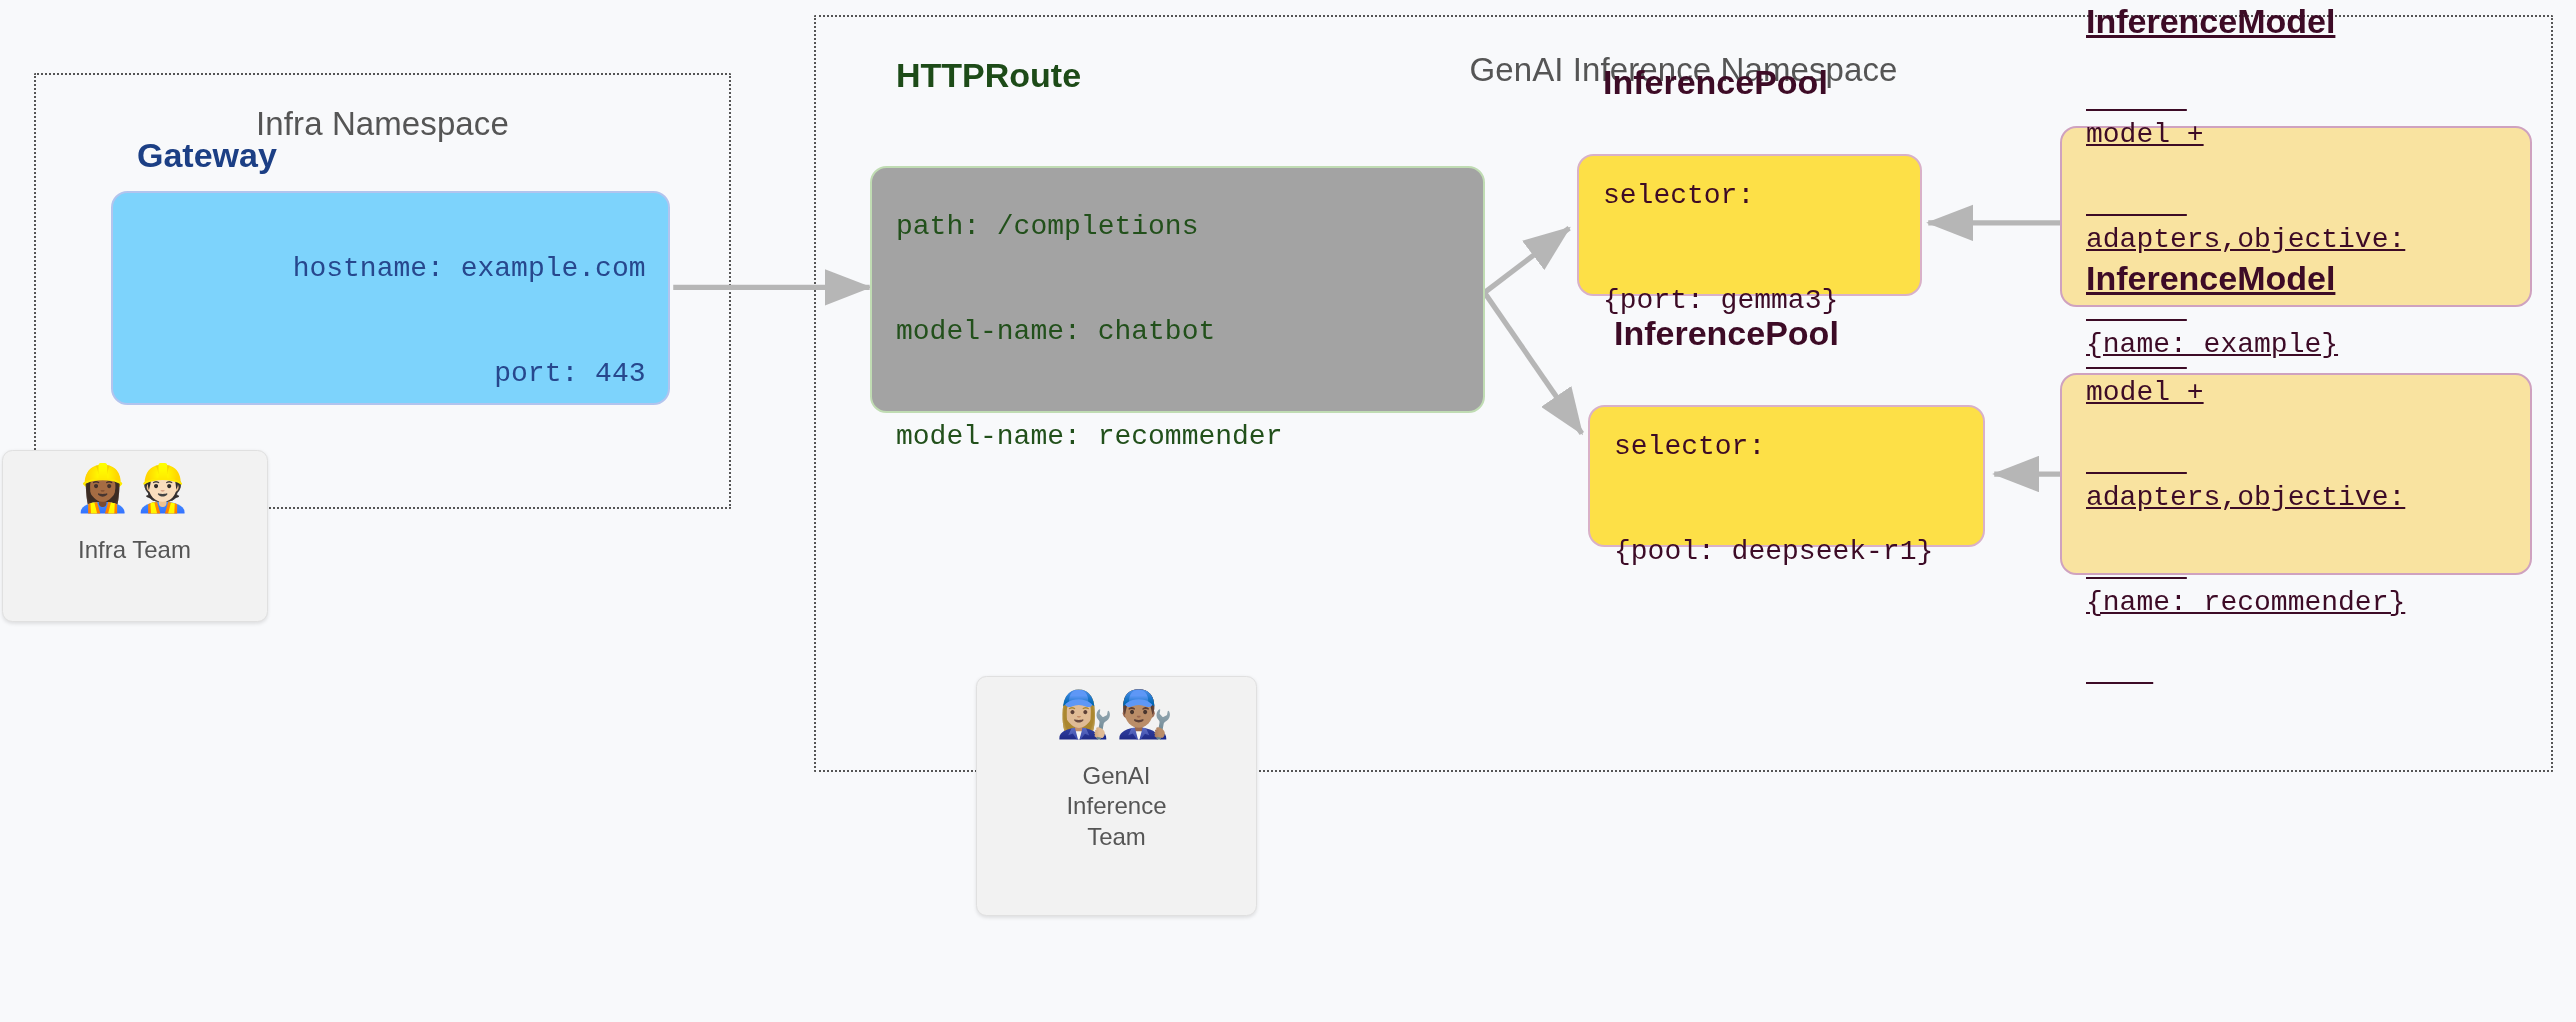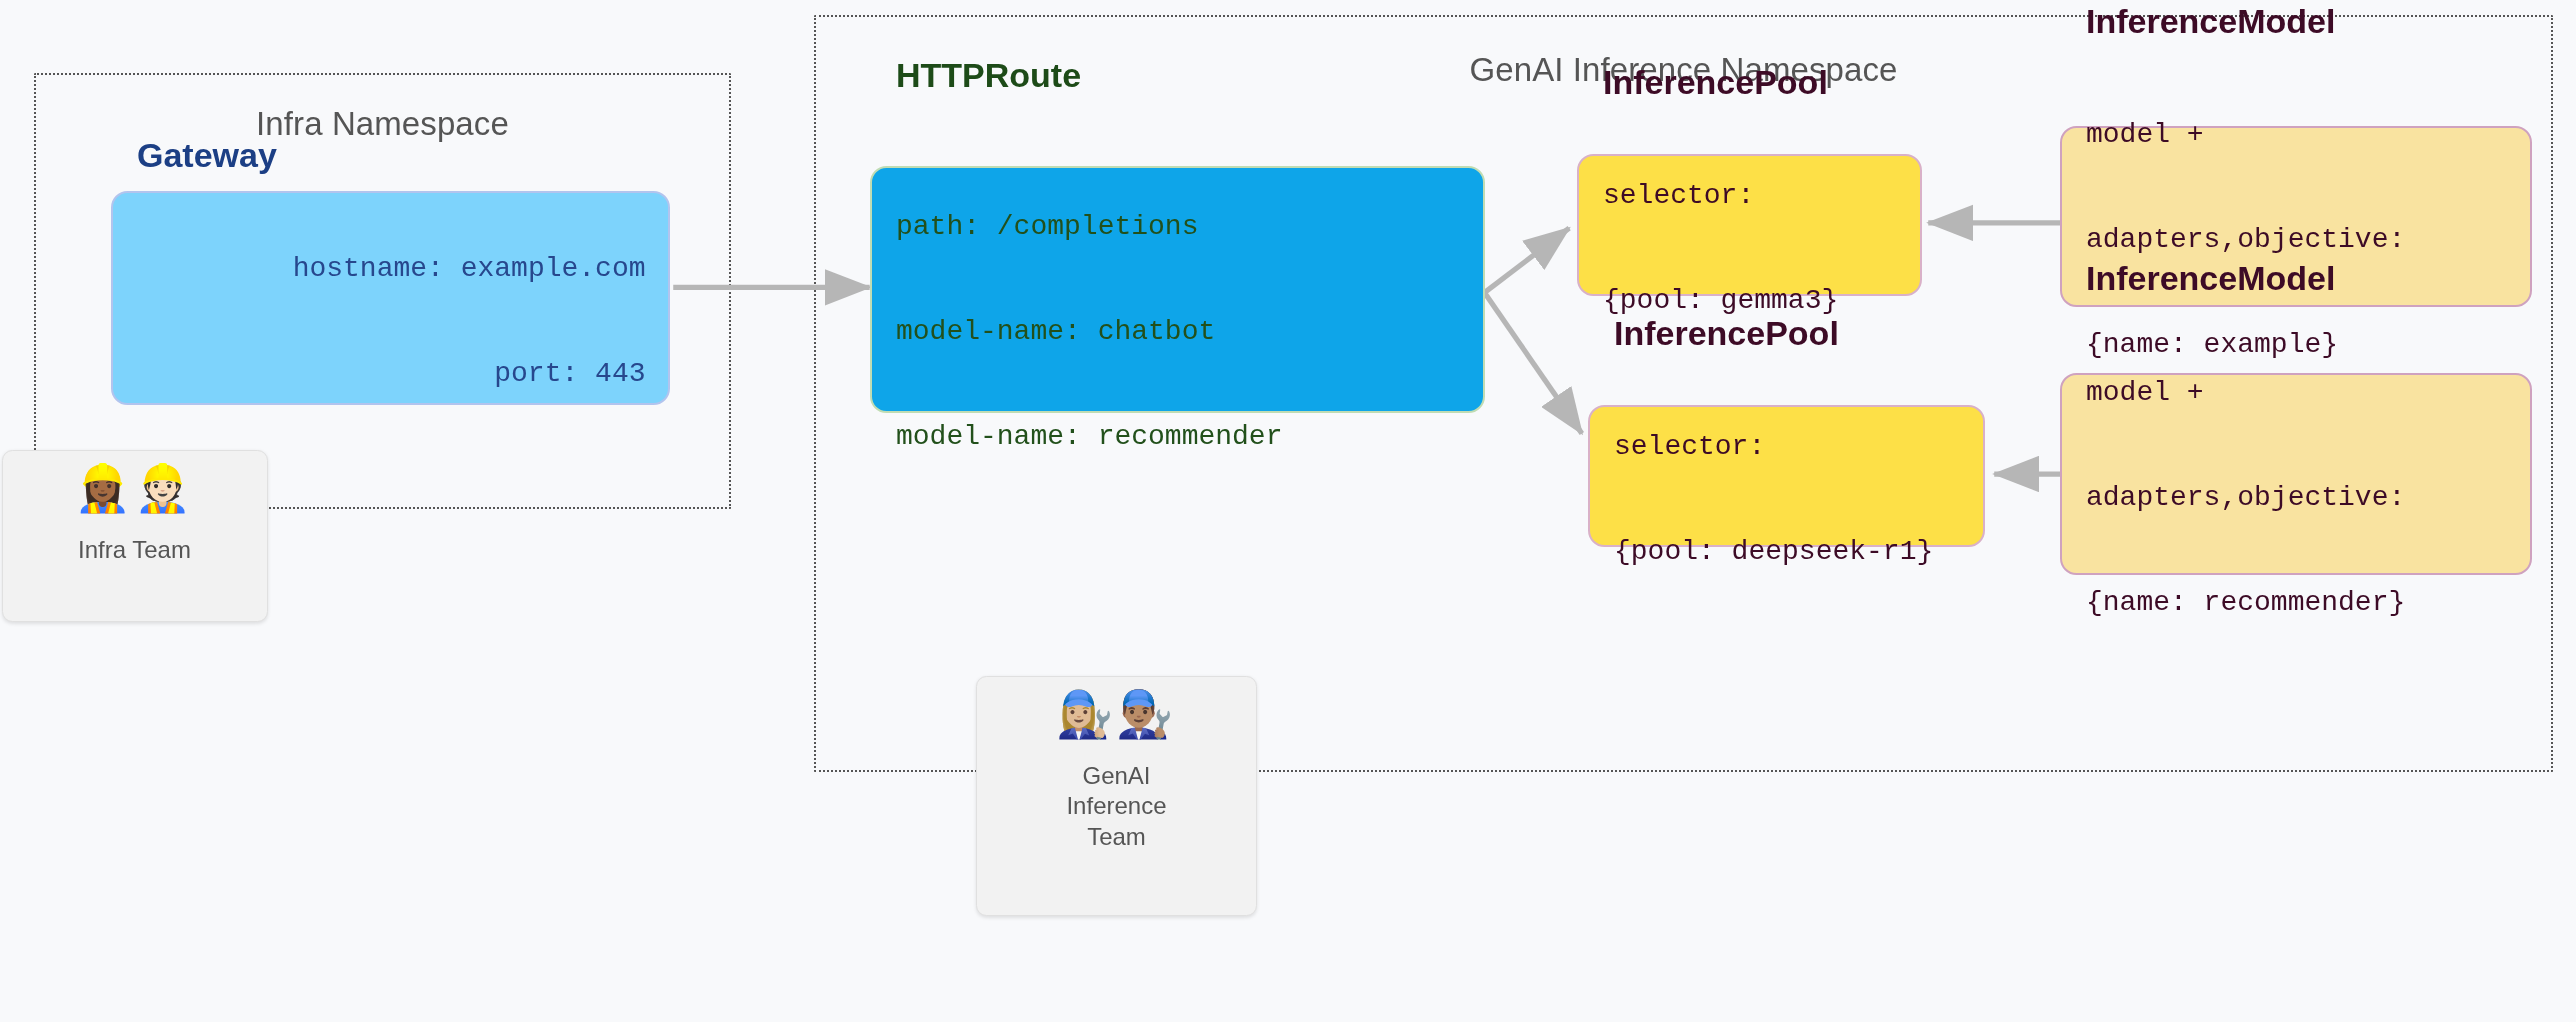--- a/index.html
+++ b/index.html
@@ -72,21 +72,21 @@
   .node.gateway {
     background: #7dd3fc;
     border-color: #b2c4ee;
     color: #1a3a80;
   }
   .node.gateway .title { color: #1c3f85; }
   .node.gateway .body { color: #27478d; text-align: right; }
 
   
   .node.httproute {
-    background: #0ea5e9;
+    background: #a3a3a3;
     border-color: #c0dcb3;
     color: #1d4417;
     gap: 37px;
   }
   .node.httproute .title { color: #1d4b18; }
   .node.httproute .body { color: #22501b; }
 
   
   .node.inferencepool {
     background: #fde047;
@@ -94,20 +94,21 @@
     color: #3d0b26;
   }
   .node.inferencepool .title { color: #3d0b26; }
   .node.inferencepool .body { color: #3d0b26; }
 
   
   .node.inferencemodel {
     background: #f9e3a0;
     border-color: #cfa2bf;
     color: #3d0b26;
+    text-decoration: underline;
   }
   .node.inferencemodel .title { color: #3d0b26; }
   .node.inferencemodel .body { color: #3d0b26; }
 
   
   .team-card {
     position: absolute;
     box-sizing: border-box;
     background: #f2f2f2;
     border: 1.5px solid #e0e0e0;
@@ -200,21 +201,21 @@
       <div class="line">path: /completions</div>
       <div class="line">model-name: chatbot</div>
       <div class="line">model-name: recommender</div>
     </div>
   </div>
 
   <div class="node inferencepool" style="left:1577px; top:154px; width:345px; height:142px; z-index:3;">
     <div class="title">InferencePool</div>
     <div class="body">
       <div class="line">selector:</div>
-      <div class="line">{pool: gemma3}</div>
+      <div class="line">{port: gemma3}</div>
     </div>
   </div>
 
   <div class="node inferencepool" style="left:1588px; top:405px; width:397px; height:142px; z-index:3;">
     <div class="title">InferencePool</div>
     <div class="body">
       <div class="line">selector:</div>
       <div class="line">{pool: deepseek-r1}</div>
     </div>
   </div>

